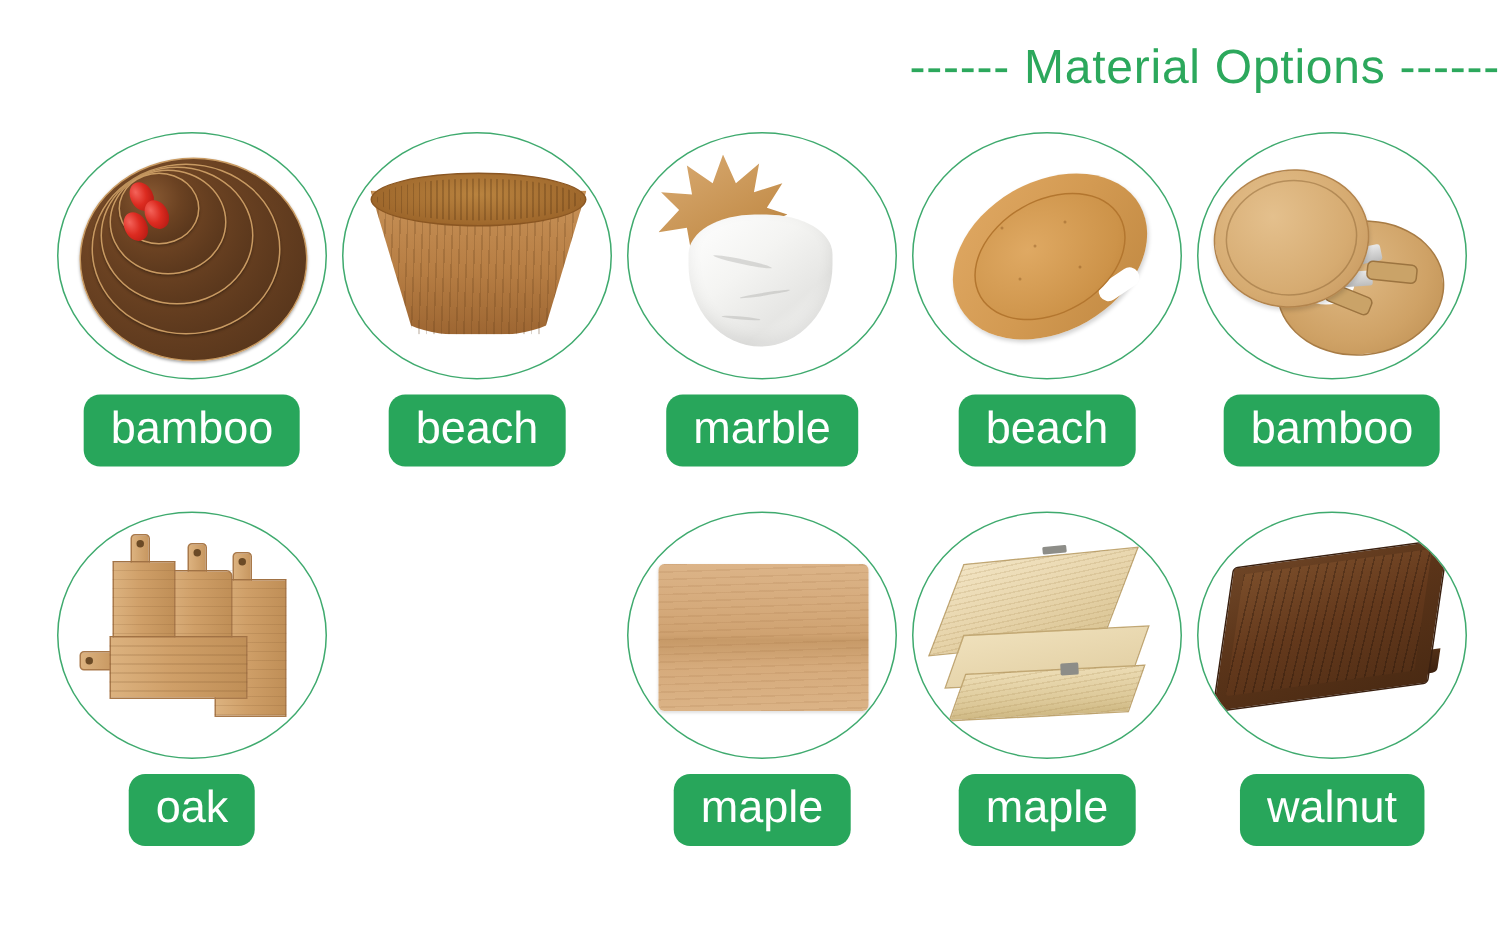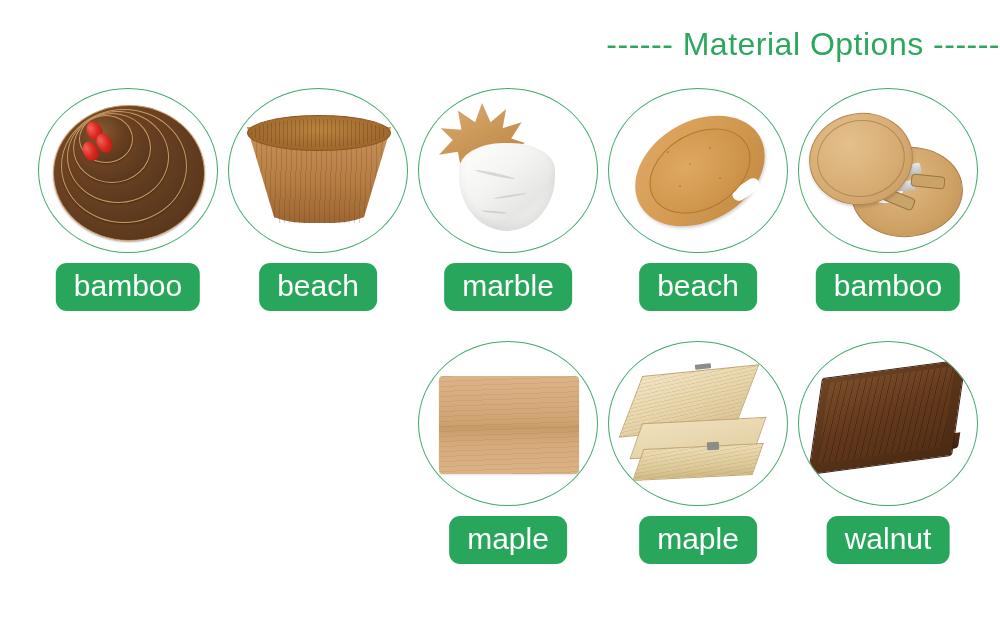--- a/index.html
+++ b/index.html
@@ -466,20 +466,46 @@
             <div class="rb-lid-ring"></div>
           </div>
         </div>
         <div class="label">bamboo</div>
       </div>
 
     </div>
 
     <div class="row">
 
+      <div class="cell c0">
+        <div class="frame">
+          <div class="art">
+            <div class="oak-handle" style="left:116px;top:26px;width:13px;height:24px;"></div>
+            <div class="oak-board" style="left:104px;top:44px;width:48px;height:92px;"></div>
+            <div class="oak-grain" style="left:104px;top:44px;width:48px;height:92px;"></div>
+            <div class="oak-hole" style="left:120px;top:30px;"></div>
+
+            <div class="oak-handle" style="left:86px;top:20px;width:13px;height:22px;"></div>
+            <div class="oak-board" style="left:70px;top:38px;width:46px;height:82px;border-radius:4px;"></div>
+            <div class="oak-grain" style="left:70px;top:38px;width:46px;height:82px;"></div>
+            <div class="oak-hole" style="left:90px;top:24px;"></div>
+
+            <div class="oak-handle" style="left:48px;top:14px;width:13px;height:22px;"></div>
+            <div class="oak-board" style="left:36px;top:32px;width:42px;height:88px;"></div>
+            <div class="oak-grain" style="left:36px;top:32px;width:42px;height:88px;"></div>
+            <div class="oak-hole" style="left:52px;top:18px;"></div>
+
+            <div class="oak-handle" style="left:14px;top:92px;width:24px;height:13px;border-radius:3px;"></div>
+            <div class="oak-board" style="left:34px;top:82px;width:92px;height:42px;"></div>
+            <div class="oak-grain" style="left:34px;top:82px;width:92px;height:42px;"></div>
+            <div class="oak-hole" style="left:18px;top:96px;"></div>
+          </div>
+        </div>
+        <div class="label">oak</div>
+      </div>
 
 
       <div class="cell c2">
         <div class="frame">
           <div class="art">
             <div class="mp-board"></div>
             <div class="mp-grain"></div>
           </div>
         </div>
         <div class="label">maple</div>

